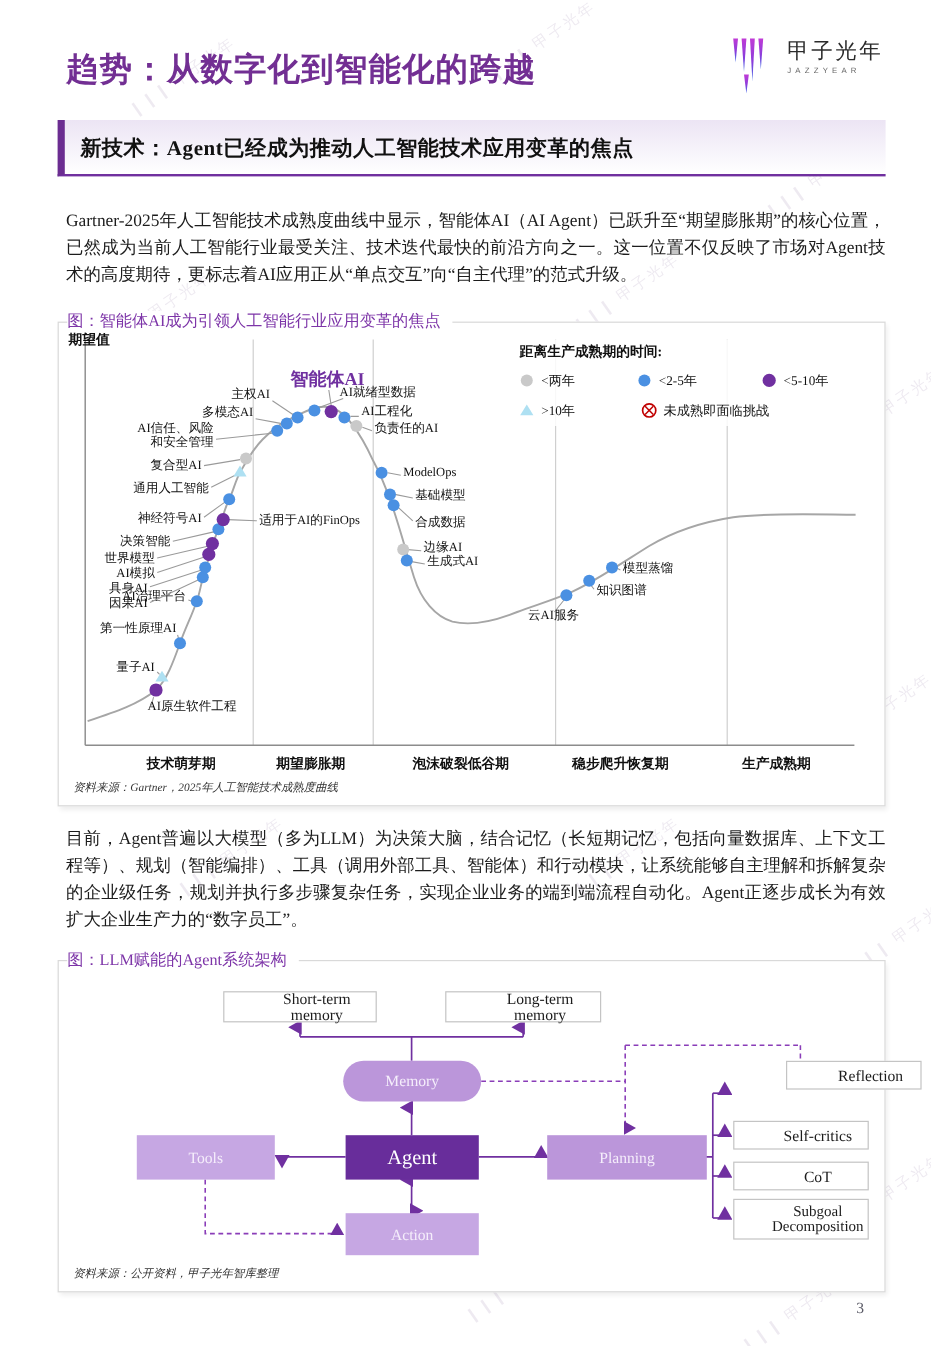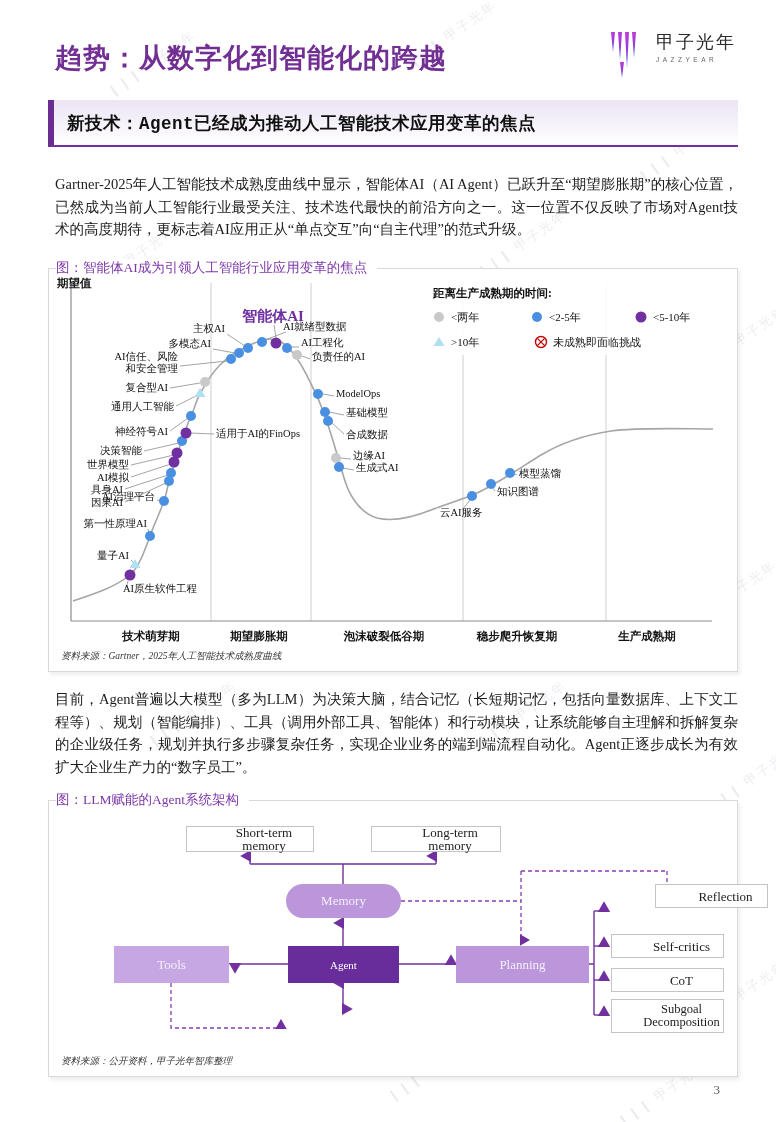--- a/index.html
+++ b/index.html
@@ -20,21 +20,21 @@
   .logo-name { font-size:18px; color:#2b2b2b; letter-spacing:2px; font-family:"Liberation Serif",serif; }
   .logo-sub { font-size:6.5px; color:#666; letter-spacing:3.5px; margin-top:2px;
     font-family:"Liberation Sans",sans-serif; }
 
   
   .section { position:absolute; left:48px; right:38px; top:100px; height:47px;
     background:linear-gradient(180deg,#ece4f4 0%, #f9f7fc 70%, #ffffff 100%);
     border-left:6px solid #6b2d91; border-bottom:2px solid #70309f;
     display:flex; align-items:center; padding-left:13px; }
   .section-t { font-size:17.5px; font-weight:bold; color:#111;
-    font-family:Liberation Mono, monospace; letter-spacing:.5px; }
+    font-family:Liberation Serif, serif; letter-spacing:.5px; }
 
   .para { position:absolute; left:55px; width:683px; font-size:14.5px; color:#1c1c1c;
     line-height:22.5px; text-align:justify; }
   #p1 { top:173px; }
   #p2 { top:688px; }
 
   
   .fig { position:absolute; left:48px; width:690px; border:1px solid #d9d9d9;
     box-shadow:2px 3px 4px rgba(0,0,0,.07); background:#fff; }
   #fig1 { top:268px; height:404px; }
@@ -45,21 +45,21 @@
     color:#333; }
 
   
   .dnode { position:absolute; text-align:center; font-size:13px; }
   .dwhite { background:#fff; border:1px solid #c4c4c4; color:#1c1c1c;
     display:flex; align-items:center; justify-content:center; line-height:13px;padding-left:28px; }
   .dfill  { color:#f5eefb; display:flex; align-items:center; justify-content:center; }
   .d-mem  { left:237px; top:83px;  width:115px; height:34px; background:#bb96da;border-radius:17px; }
   .d-tools{ left:65px;  top:145px; width:115px; height:37px; background:#c6a7e3; }
   .d-agent{ left:239px; top:145px; width:111px; height:37px; background:#682d9b;
-            color:#fff; font-size:11px; }
+            color:#fff; font-size:17px; }
   .d-plan { left:407px; top:145px; width:133px; height:37px; background:#bb96da; }
   .d-act  { left:239px; top:210px; width:111px; height:35px; background:#c6a7e3; }
   .d-st   { left:137px; top:25px; width:128px; height:26px; }
   .d-lt   { left:322px; top:25px; width:130px; height:26px; }
   .d-r1   { left:562px; top:83px;  width:113px; height:24px;margin-left:44px; }
   .d-r2   { left:562px; top:133px; width:113px; height:24px; }
   .d-r3   { left:562px; top:167px; width:113px; height:24px; }
   .d-r4   { left:562px; top:198px; width:113px; height:34px; font-size:12.5px; }
   #diagram-arrows { position:absolute; left:0; top:0; }
 
@@ -273,20 +273,21 @@
         <path d="M122 182 L122 227 L232 227" marker-end="url(#au)"></path>
       </g>
     </svg>
 
     <div class="dnode dwhite d-st">Short-term memory</div>
     <div class="dnode dwhite d-lt">Long-term memory</div>
     <div class="dnode dfill d-mem">Memory</div>
     <div class="dnode dfill d-tools">Tools</div>
     <div class="dnode dfill d-agent">Agent</div>
     <div class="dnode dfill d-plan">Planning</div>
+    <div class="dnode dfill d-act">Action</div>
     <div class="dnode dwhite d-r1">Reflection</div>
     <div class="dnode dwhite d-r2">Self-critics</div>
     <div class="dnode dwhite d-r3">CoT</div>
     <div class="dnode dwhite d-r4">Subgoal Decomposition</div>
 
     <div class="fig-src">资料来源：公开资料，甲子光年智库整理</div>
   </div>
 
   <div class="pagenum">3</div>
 </div>

